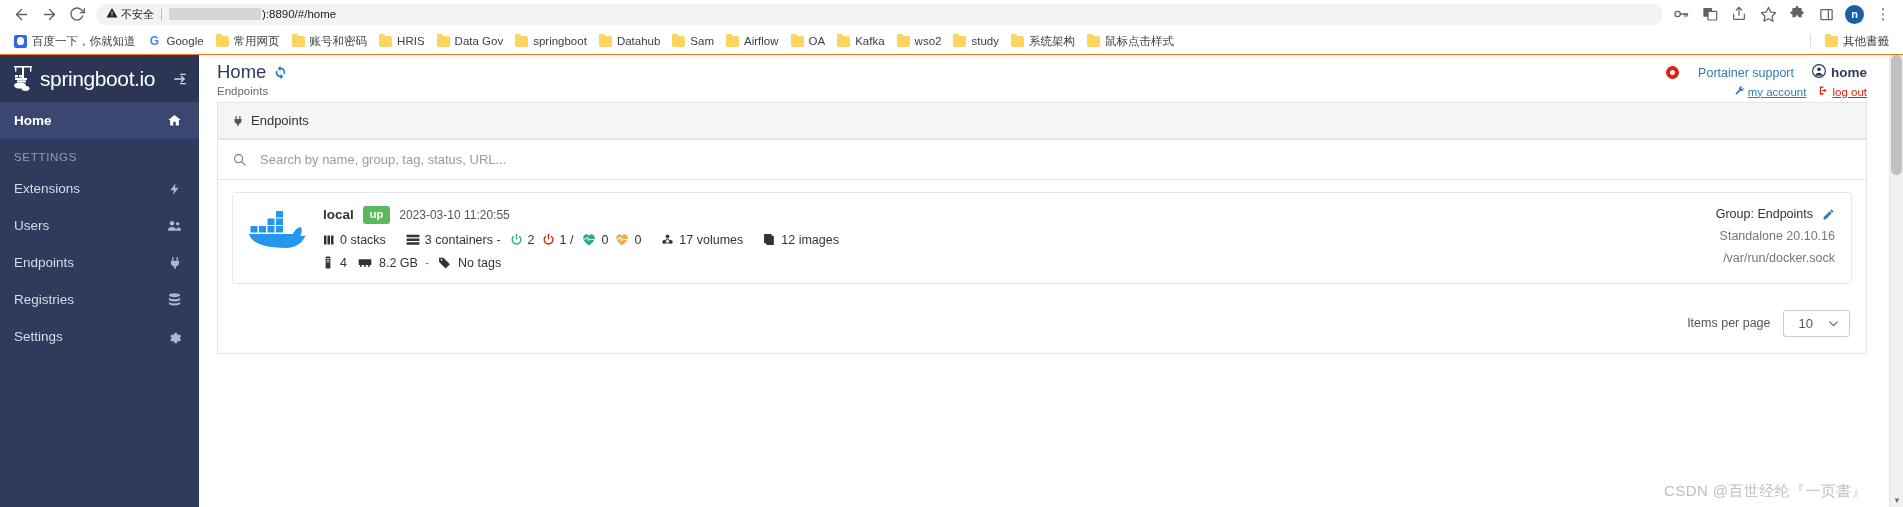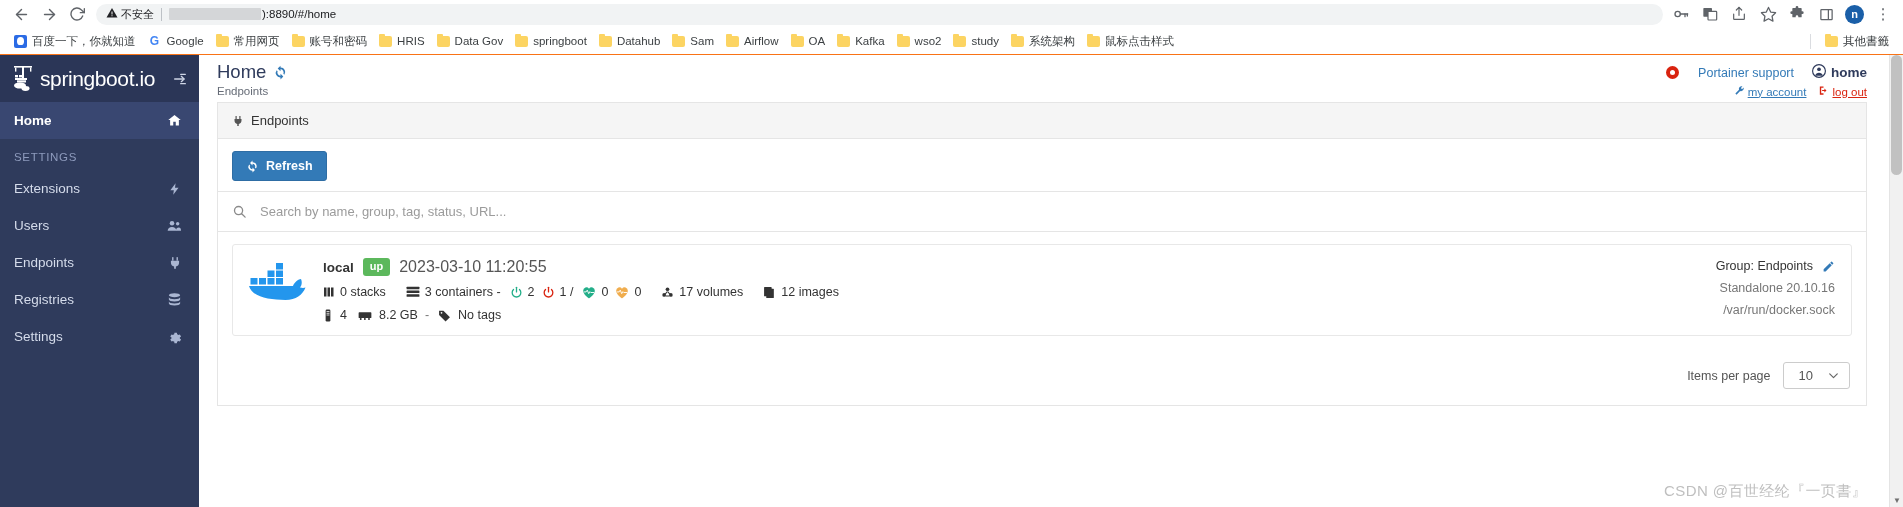--- a/index.html
+++ b/index.html
@@ -324,21 +324,21 @@
     display: flex; align-items: center; gap: 9px;
     margin-bottom: 9px;
   }
   .ep-name { font-size: 13.5px; font-weight: bold; color: #333333; }
   .badge-up {
     background: #5cb85c; color: #ffffff;
     font-size: 11px; font-weight: bold;
     padding: 2px 7px; border-radius: 3px;
     line-height: 1.25;
   }
-  .ep-date { font-size: 16px; color: #555555; }
+  .ep-date { font-size: 12px; color: #555555; }
   .ep-row2 {
     display: flex; align-items: center; gap: 20px;
     font-size: 12.5px; color: #333333;
     margin-bottom: 9px;
     flex-wrap: wrap;
   }
   .stat { display: flex; align-items: center; gap: 5px; }
   .ep-row3 {
     display: flex; align-items: center; gap: 7px;
     font-size: 12.5px; color: #333333;
@@ -717,31 +717,20 @@
           <span style="color:#555;display:flex;">
             <svg width="12" height="12" viewBox="0 0 24 24" fill="currentColor">
                 <rect x="7" y="2" width="2.4" height="6"></rect>
                 <rect x="14.6" y="2" width="2.4" height="6"></rect>
                 <path d="M5 8h14v3a7 7 0 0 1-5.5 6.8V22h-3v-4.2A7 7 0 0 1 5 11z"></path>
               </svg>
           </span>
           <span>Endpoints</span>
         </div>
 
-        <div class="panel-body">
-          <button class="btn-refresh">
-            <span style="display:flex;">
-              <svg width="13" height="13" viewBox="0 0 24 24" fill="currentColor">
-                  <path d="M12 4V1L7.5 5.5 12 10V7a5 5 0 0 1 4.6 7l1.6 1.6A7.3 7.3 0 0 0 12 4z"></path>
-                  <path d="M12 17a5 5 0 0 1-4.6-7L5.8 8.4A7.3 7.3 0 0 0 12 20v3l4.5-4.5L12 14z"></path>
-                </svg>
-            </span>
-            <span>Refresh</span>
-          </button>
-        </div>
 
         <div class="search-row">
           <span style="display:flex;">
             <svg width="15" height="15" viewBox="0 0 24 24" fill="none" stroke="currentColor" stroke-width="2.1" stroke-linecap="round">
                 <circle cx="10.5" cy="10.5" r="6.5"></circle>
                 <line x1="15.5" y1="15.5" x2="21" y2="21"></line>
               </svg>
           </span>
           <input class="search-input" placeholder="Search by name, group, tag, status, URL..." style="">
         </div>

